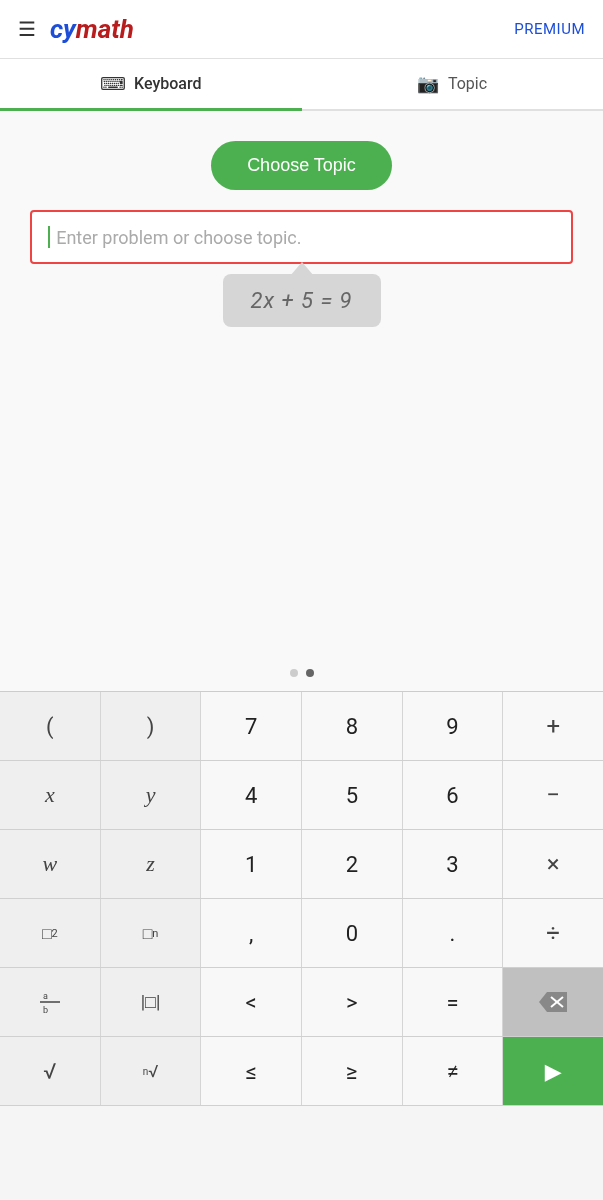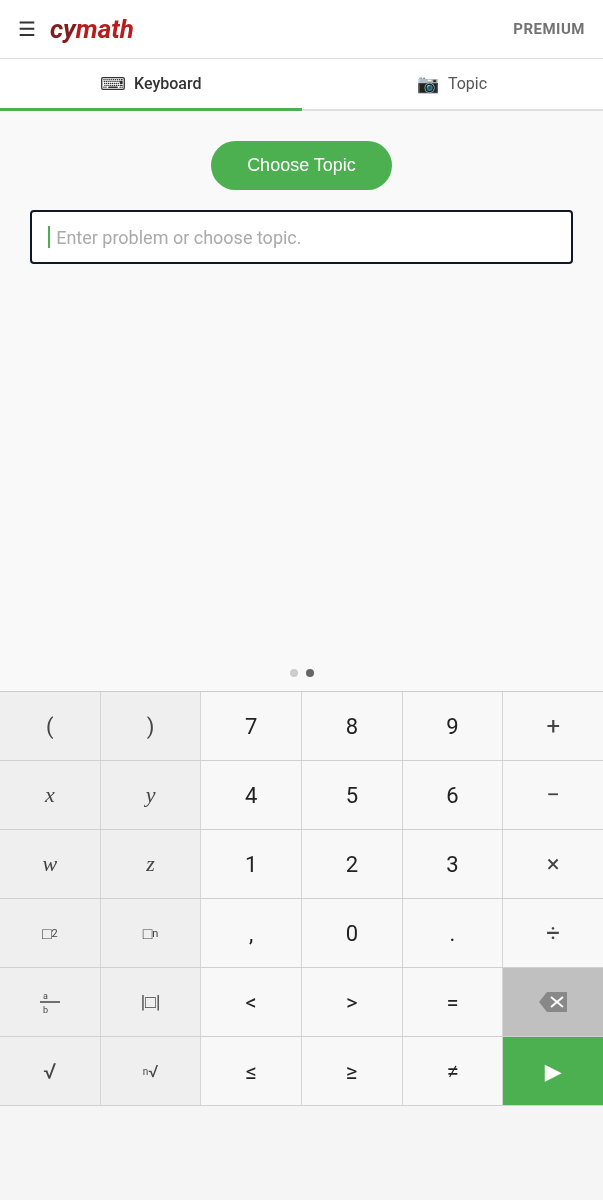--- a/index.html
+++ b/index.html
@@ -34,22 +34,22 @@
       font-size: 26px;
       font-weight: 700;
       color: #4caf50;
       font-style: italic;
     }
     .logo span {
       color: #b91c1c;
     }
     .premium-label {
       font-size: 15px;
-      font-weight: 700;
-      color: #737373;
+      font-weight: 400;
+      color: #1d4ed8;
       letter-spacing: 0.5px;
     }
 
     
     .tabs {
       display: flex;
       background: #ffffff;
       border-bottom: 2px solid #e0e0e0;
     }
     .tab {
@@ -95,21 +95,21 @@
       font-size: 18px;
       font-weight: 500;
       cursor: pointer;
       margin-bottom: 20px;
     }
 
     
     .input-wrapper {
       width: 90%;
       background: #ffffff;
-      border: 2px solid #0f172a;
+      border: 2px solid #ef4444;
       border-radius: 4px;
       padding: 14px 16px;
       font-size: 18px;
       color: #999;
       display: flex;
       align-items: center;
       position: relative;
     }
     .input-cursor {
       width: 2px;
@@ -226,21 +226,21 @@
       vertical-align: super;
     }
   </style>
 </head>
 <body>
 
 <div class="header">
   <div class="header-left">
     <div class="hamburger-icon">☰</div>
     <div class="logo">
-      <span style="color:#7f1d1d">cy</span><span>math</span>
+      <span style="color:#1d4ed8">cy</span><span>math</span>
     </div>
   </div>
   <div class="premium-label">PREMIUM</div>
 </div>
 
 <div class="tabs">
   <div class="tab active">
     <span class="tab-icon">⌨</span>
     <span>Keyboard</span>
   </div>
@@ -251,20 +251,23 @@
 </div>
 
 <div class="main-content">
   <button class="choose-topic-btn">Choose Topic</button>
 
   <div class="input-wrapper">
     <span class="input-cursor"></span>
     <span class="input-placeholder">Enter problem or choose topic.</span>
   </div>
 
+  <div class="tooltip-bubble">
+    <span class="math-example">2x + 5 = 9</span>
+  </div>
 
   <div class="dots">
     <div class="dot"></div>
     <div class="dot active"></div>
   </div>
 </div>
 
 <div class="keyboard">
 
   <div class="key-row">

